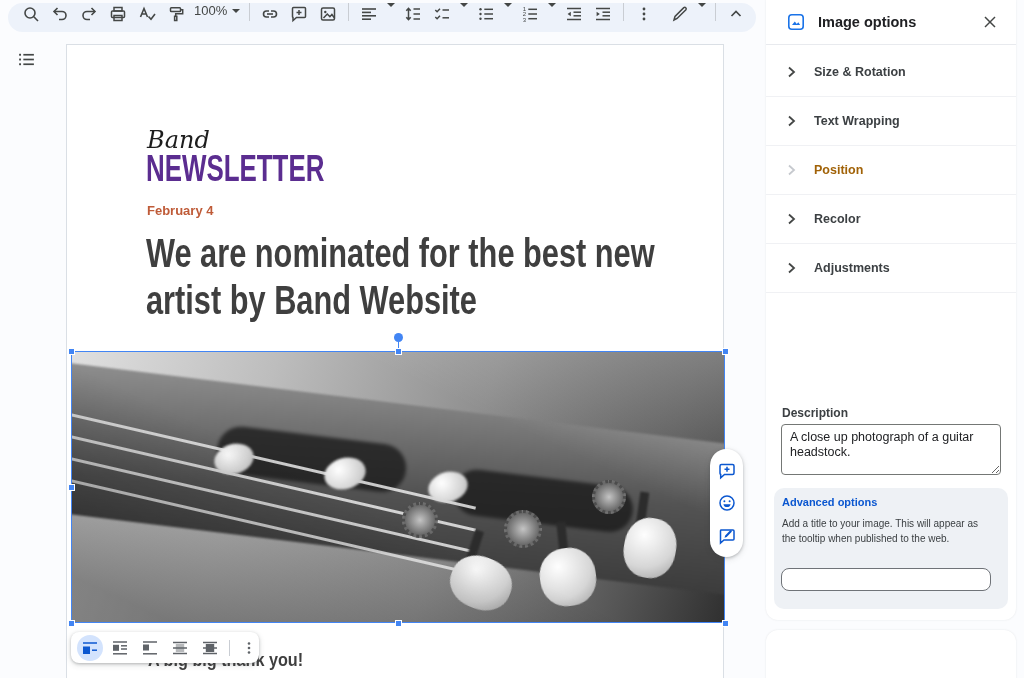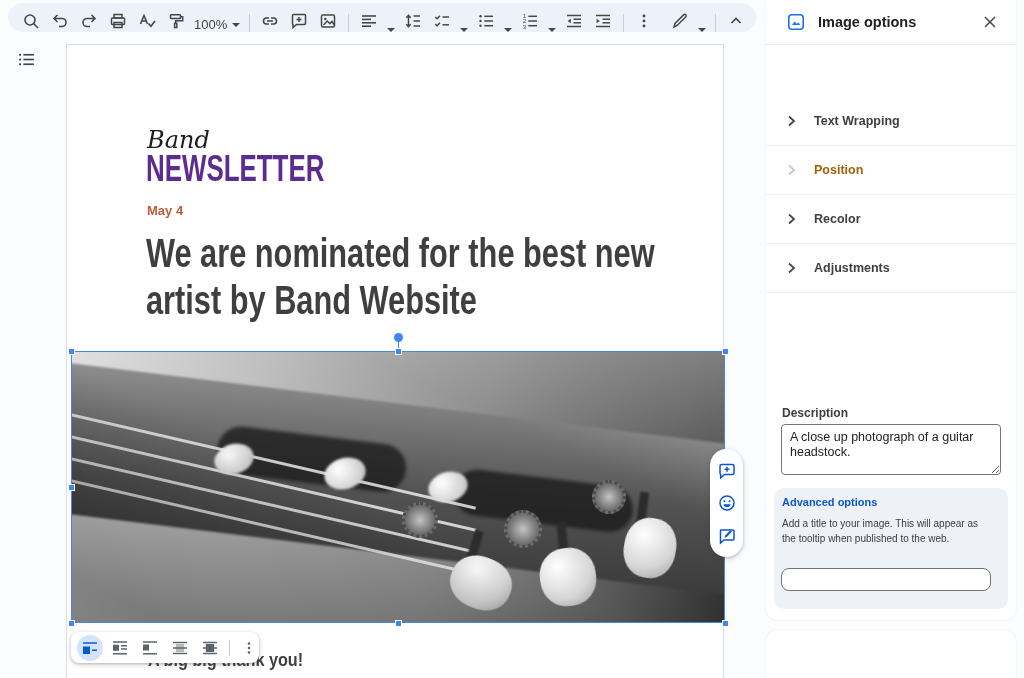--- a/index.html
+++ b/index.html
@@ -1,21 +1,21 @@
 <!DOCTYPE html>
 <html><head>
 <meta charset="utf-8">
 <style>
   html,body{margin:0;padding:0;width:1024px;height:678px;overflow:hidden;
     font-family:"Liberation Sans",sans-serif;background:#fbfcfe;position:relative;}
   *{box-sizing:border-box;}
 
   
   .toolbar{position:absolute;left:8px;top:3px;width:748px;height:29px;background:#edf2fa;
-    border-radius:15px;display:flex;align-items:flex-end;padding:0 12px;gap:7px;color:#444746;}
+    border-radius:15px;display:flex;align-items:flex-start;padding:0 12px;gap:7px;color:#444746;}
   .tbtn{width:22px;height:22px;display:flex;align-items:center;justify-content:center;flex:0 0 auto;cursor:pointer;}
   .tbtn svg{display:block;}
   .caret{width:0;height:0;border-left:4px solid transparent;border-right:4px solid transparent;
     border-top:4px solid #444746;display:inline-block;flex:0 0 auto;}
   .vsep{width:1px;height:18px;background:#c9cdd3;flex:0 0 auto;margin:0 2px;}
   .zoomctl{display:flex;align-items:center;gap:5px;font-size:13px;color:#444746;cursor:pointer;flex:0 0 auto;}
   .grow{flex:1;}
 
   
   .outline-btn{position:absolute;left:17px;top:50px;color:#444746;cursor:pointer;}
@@ -278,21 +278,21 @@
       <rect x="2" y="12.6" width="1.8" height="1.8" fill="currentColor" stroke="none"></rect>
       <line x1="6" y1="4.5" x2="16" y2="4.5"></line>
       <line x1="6" y1="9" x2="16" y2="9"></line>
       <line x1="6" y1="13.5" x2="16" y2="13.5"></line>
     </svg>
 </span>
 
 <div class="page">
   <div class="brand-script">Band</div>
   <div class="brand-title">NEWSLETTER</div>
-  <div class="date-line">May 4</div>
+  <div class="date-line">February 4</div>
   <div class="headline">
     <div>We are nominated for the best new</div>
     <div>artist by Band Website</div>
   </div>
 
   <div class="imgframe">
     <div class="photo">
       <div class="ph ph-plate">
         <div class="ph-slot sl1"></div>
           <div class="ph-slot sl2"></div>
@@ -414,20 +414,28 @@
     </span>
     <span class="ptitle">Image options</span>
     <span class="pclose">
       <svg width="16" height="16" viewBox="0 0 16 16" stroke="currentColor" stroke-width="1.5">
           <line x1="3" y1="3" x2="13" y2="13"></line>
           <line x1="13" y1="3" x2="3" y2="13"></line>
         </svg>
     </span>
   </div>
 
+  <div class="sect" style="top:48px;">
+    <span class="chev">
+        <svg width="14" height="14" viewBox="0 0 14 14" fill="none" stroke="currentColor" stroke-width="1.8">
+          <path d="M5 2.5 L10 7 L5 11.5"></path>
+        </svg>
+      </span>
+    <span class="lbl">Size &amp; Rotation</span>
+  </div>
   <div class="sect" style="top:97px;">
     <span class="chev">
         <svg width="14" height="14" viewBox="0 0 14 14" fill="none" stroke="currentColor" stroke-width="1.8">
           <path d="M5 2.5 L10 7 L5 11.5"></path>
         </svg>
       </span>
     <span class="lbl">Text Wrapping</span>
   </div>
   <div class="sect disabled" style="top:146px;">
     <span class="chev">

